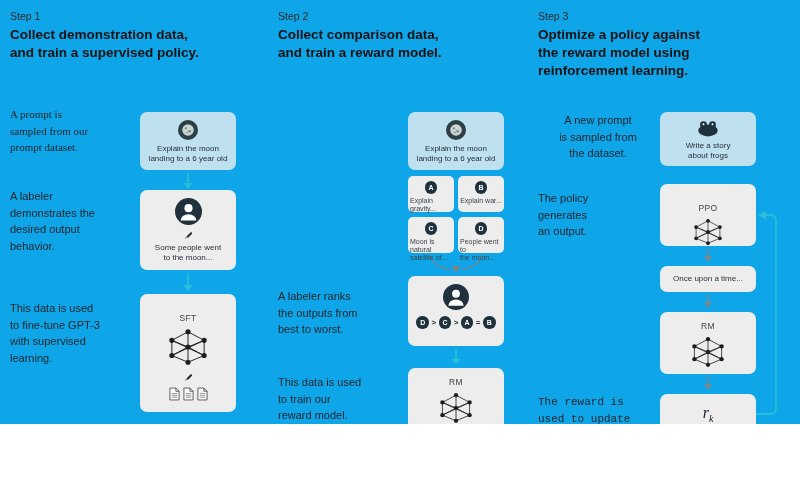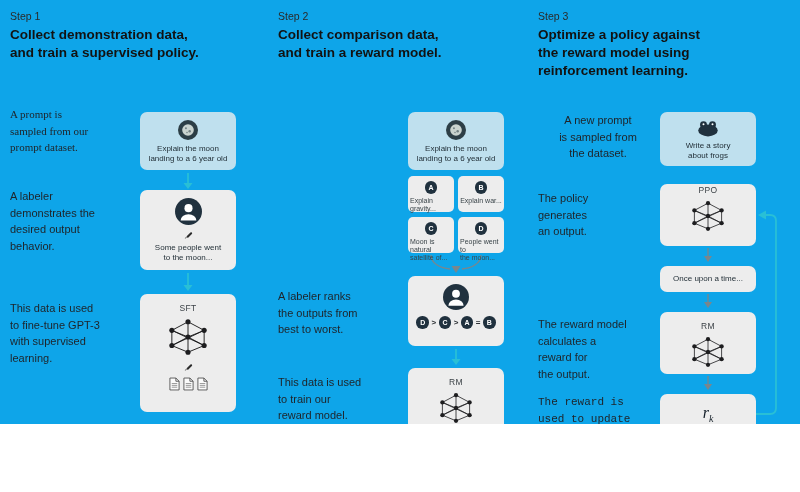--- a/index.html
+++ b/index.html
@@ -153,21 +153,21 @@
         <use href="#sym-pencil"></use>
       </svg>
     <div class="box-text">Some people went
 to the moon...</div>
   </div>
 
   <p class="para" style="left:10px; top:300px; width:132px;">This data is used
 to fine-tune GPT-3
 with supervised
 learning.</p>
-  <div class="box gray" style="left:140px; top:294px; width:96px; height:118px; gap:5px; padding-top:9px;">
+  <div class="box gray" style="left:140px; top:294px; width:96px; height:118px; gap:5px; padding-top:19px;">
     <div class="box-label">SFT</div>
     <svg width="46" height="38">
         <use href="#sym-nn"></use>
       </svg>
     <svg width="10" height="10">
         <use href="#sym-pencil"></use>
       </svg>
     <div class="docs-row">
       <svg width="11" height="14">
           <use href="#sym-doc"></use>
@@ -261,35 +261,31 @@
     <svg width="24" height="17">
         <use href="#sym-frog"></use>
       </svg>
     <div class="box-text">Write a story
 about frogs</div>
   </div>
 
   <p class="para" style="left:538px; top:190px; width:104px;">The policy
 generates
 an output.</p>
-  <div class="box gray" style="left:660px; top:184px; width:96px; height:62px; gap:5px; padding-top:1px;">
+  <div class="box gray" style="left:660px; top:184px; width:96px; height:62px; gap:5px; padding-top:19px;">
     <div class="box-label">PPO</div>
     <svg width="40" height="32">
         <use href="#sym-nn"></use>
       </svg>
   </div>
 
   <div class="box gray" style="left:660px; top:266px; width:96px; height:26px; padding-top:0; justify-content:center;">
     <div class="box-text">Once upon a time...</div>
   </div>
 
-  <p class="para" style="left:538px; top:316px; width:124px;">The reward model
-calculates a
-reward for
-the output.</p>
   <div class="box gray" style="left:660px; top:312px; width:96px; height:62px; gap:5px; padding-top:9px;">
     <div class="box-label">RM</div>
     <svg width="40" height="32">
         <use href="#sym-nn"></use>
       </svg>
   </div>
 
   <p class="para" style="left:538px; top:394px; width:114px;font-family:Liberation Mono, monospace;">The reward is
 used to update
 the policy

